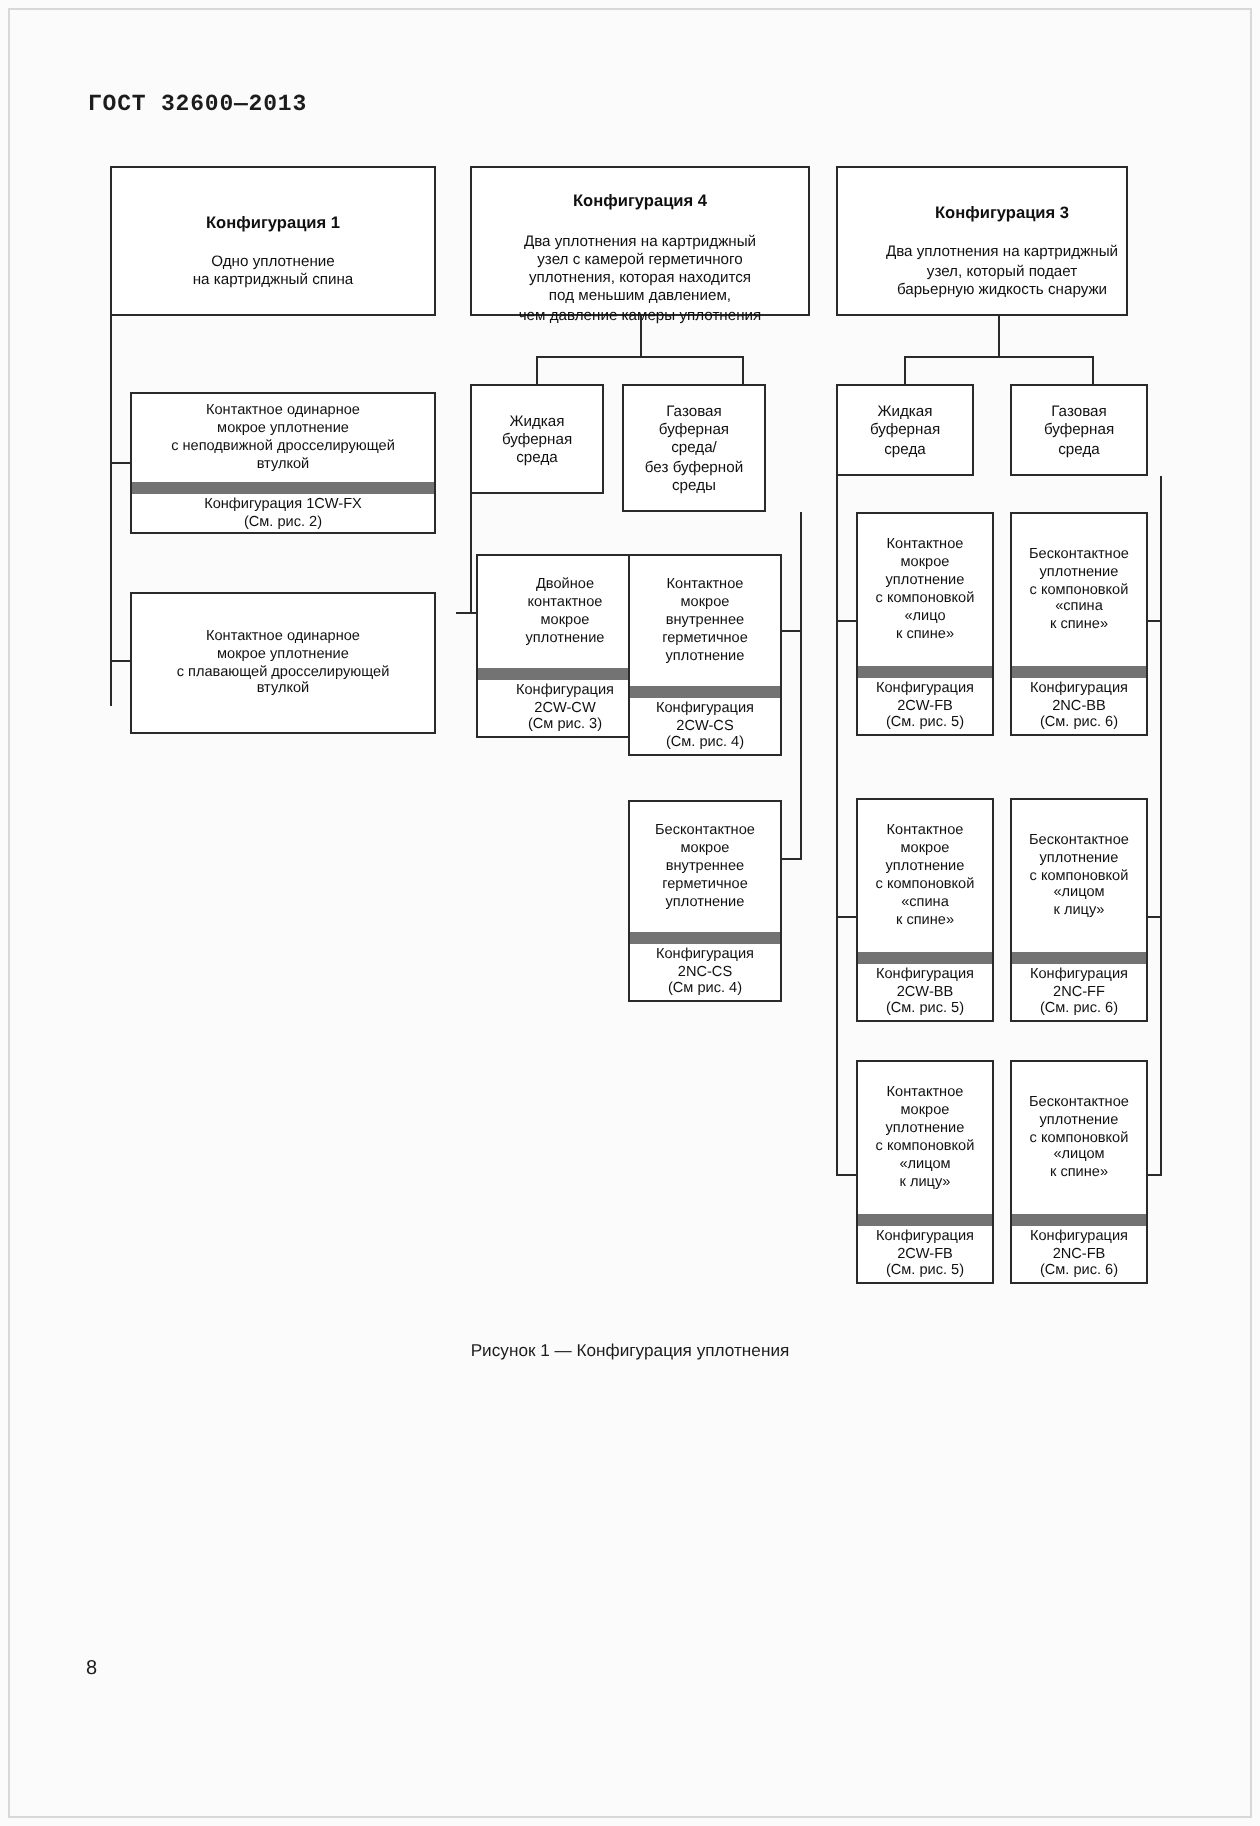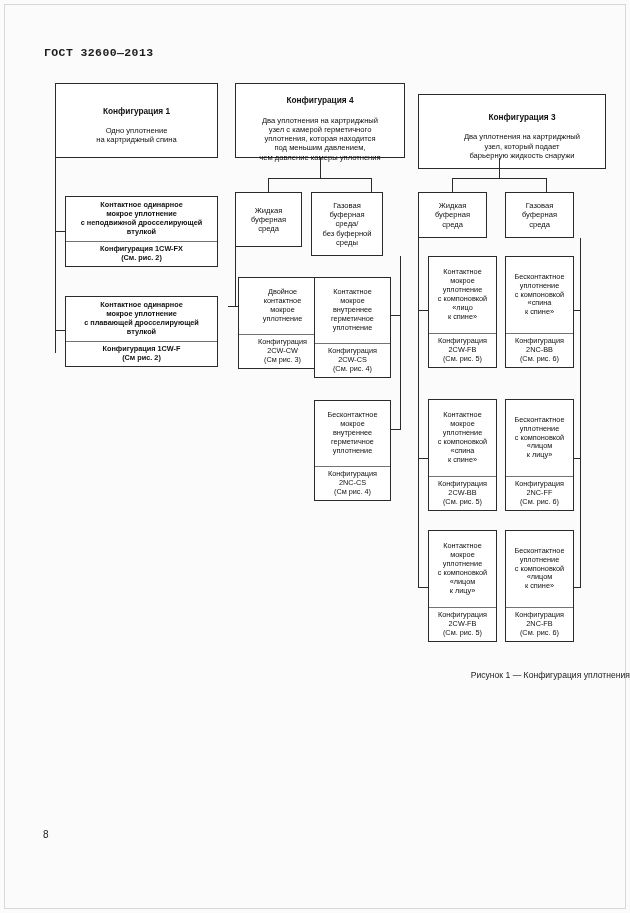--- a/index.html
+++ b/index.html
@@ -42,21 +42,21 @@
     left: 43px;
     top: 829px;
     font-size: 10px;
     color: #1c1c1c;
   }
   .caption {
     position: absolute;
     left: 0;
     top: 670px;
     width: 630px;
-    text-align: right;
+    text-align: center;
     font-size: 8.6px;
     color: #1c1c1c;
   }
 
   
   .node {
     position: absolute;
     box-sizing: border-box;
     border: 1px solid #2a2a2a;
     background: #ffffff;
@@ -67,38 +67,38 @@
   .node .seg {
     display: flex;
     align-items: center;
     justify-content: center;
     text-align: center;
     flex: 1 1 auto;
     padding: 2px 3px;
     box-sizing: border-box;
   }
   .node .seg.divided {
-    border-top: 1px solid #737373;
+    border-top: 6px solid #737373;
     flex: 0 0 auto;
     text-align: center;
   }
   .node .txt {
     line-height: 1.22;
     white-space: pre-line;
   }
   .title-node .seg .txt {
     font-size: 7.6px;
   }
   .title-node .hd {
     font-weight: bold;
     font-size: 8.3px;
     display: block;
     margin-bottom: 1px;
   }
-  .body-node .txt { font-size: 7.3px; font-weight: bold; }
+  .body-node .txt { font-size: 7.3px; }
   .cfg-node  .txt { font-size: 7.3px; }
   .media-node .txt { font-size: 7.6px; }
 
   .line {
     position: absolute;
     background: #2a2a2a;
   }
   .vline { width: 1px; }
   .hline { height: 1px; }
 </style>
@@ -136,24 +136,20 @@
 (См. рис. 2)</div>
     </div>
   </div>
 
   <div class="node body-node" style="left:65px; top:296px; width:153px; height:71px;">
     <div class="seg">
       <div class="txt">Контактное одинарное
 мокрое уплотнение
 с плавающей дросселирующей
 втулкой</div>
-    </div>
-    <div class="seg divided" style="height:25px;">
-      <div class="txt">Конфигурация 1CW-F
-(См  рис. 2)</div>
     </div>
   </div>
 
   <div class="node title-node" style="left:235px; top:83px; width:170px; height:75px;">
     <div class="seg">
       <div class="txt">
         <span class="hd">Конфигурация 4</span>
         <span>Два уплотнения на картриджный
 узел с камерой герметичного
 уплотнения, которая находится
@@ -230,21 +226,21 @@
 герметичное
 уплотнение</div>
     </div>
     <div class="seg divided" style="height:34px;">
       <div class="txt">Конфигурация
 2NC-CS
 (См  рис. 4)</div>
     </div>
   </div>
 
-  <div class="node title-node" style="left:418px; top:94px; width:188px; height:75px;padding-left:20px;">
+  <div class="node title-node" style="left:418px; top:83px; width:146px; height:75px;padding-left:20px;">
     <div class="seg">
       <div class="txt">
         <span class="hd">Конфигурация 3</span>
         <span>Два уплотнения на картриджный
 узел, который подает
 барьерную жидкость снаружи</span>
       </div>
     </div>
   </div>
 

